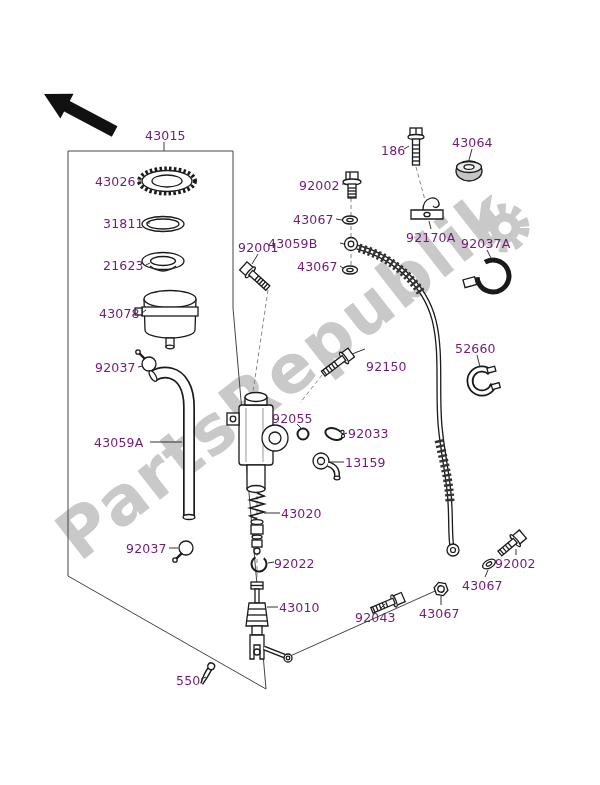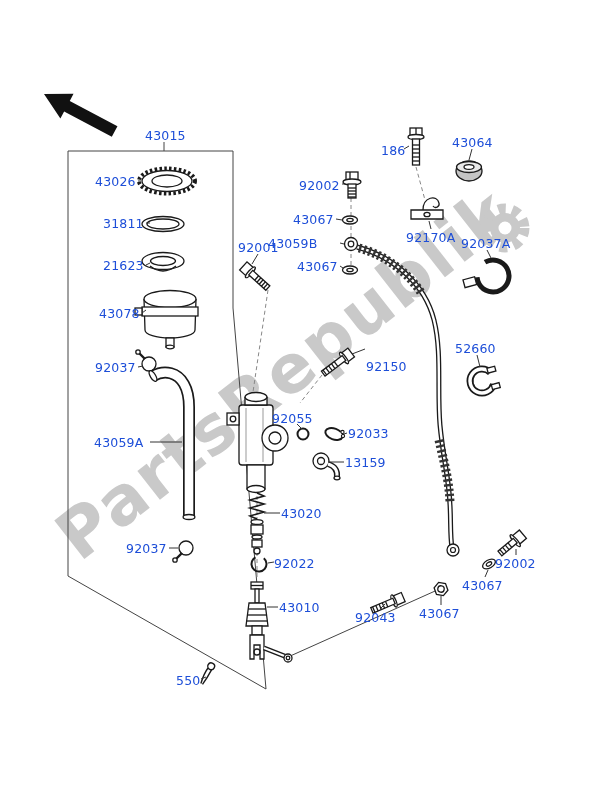--- a/index.html
+++ b/index.html
@@ -1,20 +1,20 @@
 <!DOCTYPE html>
 <html><head>
 <meta charset="utf-8">
 <style>
   * { margin:0; padding:0; box-sizing:border-box; }
   html,body { background:#ffffff; font-family:"DejaVu Sans", sans-serif; }
   .stage { position:relative; width:600px; height:785px; background:#fff; overflow:hidden; }
   .diagram { position:absolute; left:0; top:0; }
   .lbl {
-    position:absolute; font-size:12.5px; color:#1d4ed8; letter-spacing:.2px;
+    position:absolute; font-size:12.5px; color:#701a75; letter-spacing:.2px;
     white-space:nowrap; font-family:"DejaVu Sans", sans-serif;
   }
   .lbl.u { }
   text.wm { font-family:"DejaVu Sans", sans-serif; font-weight:bold; letter-spacing:2px; }
 </style>
 </head>
 <body>
 
 <div class="stage">
 

